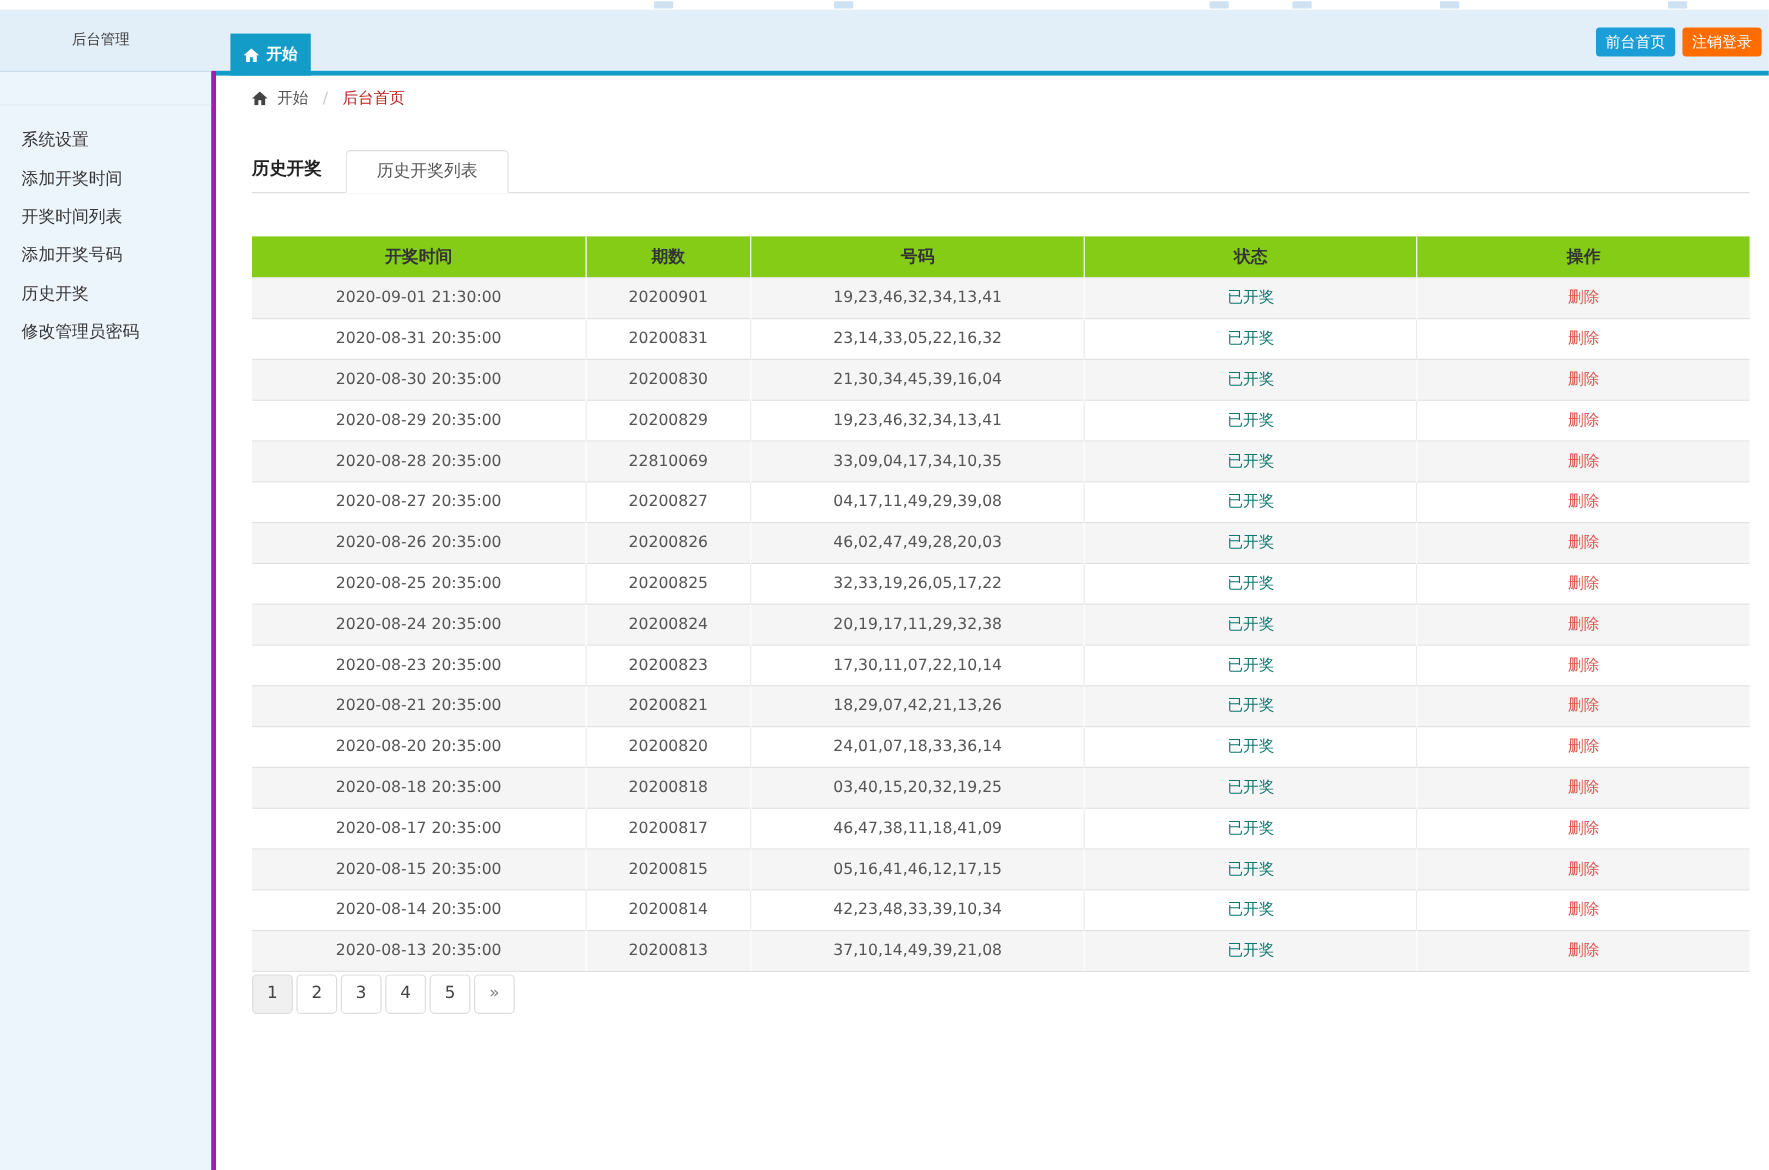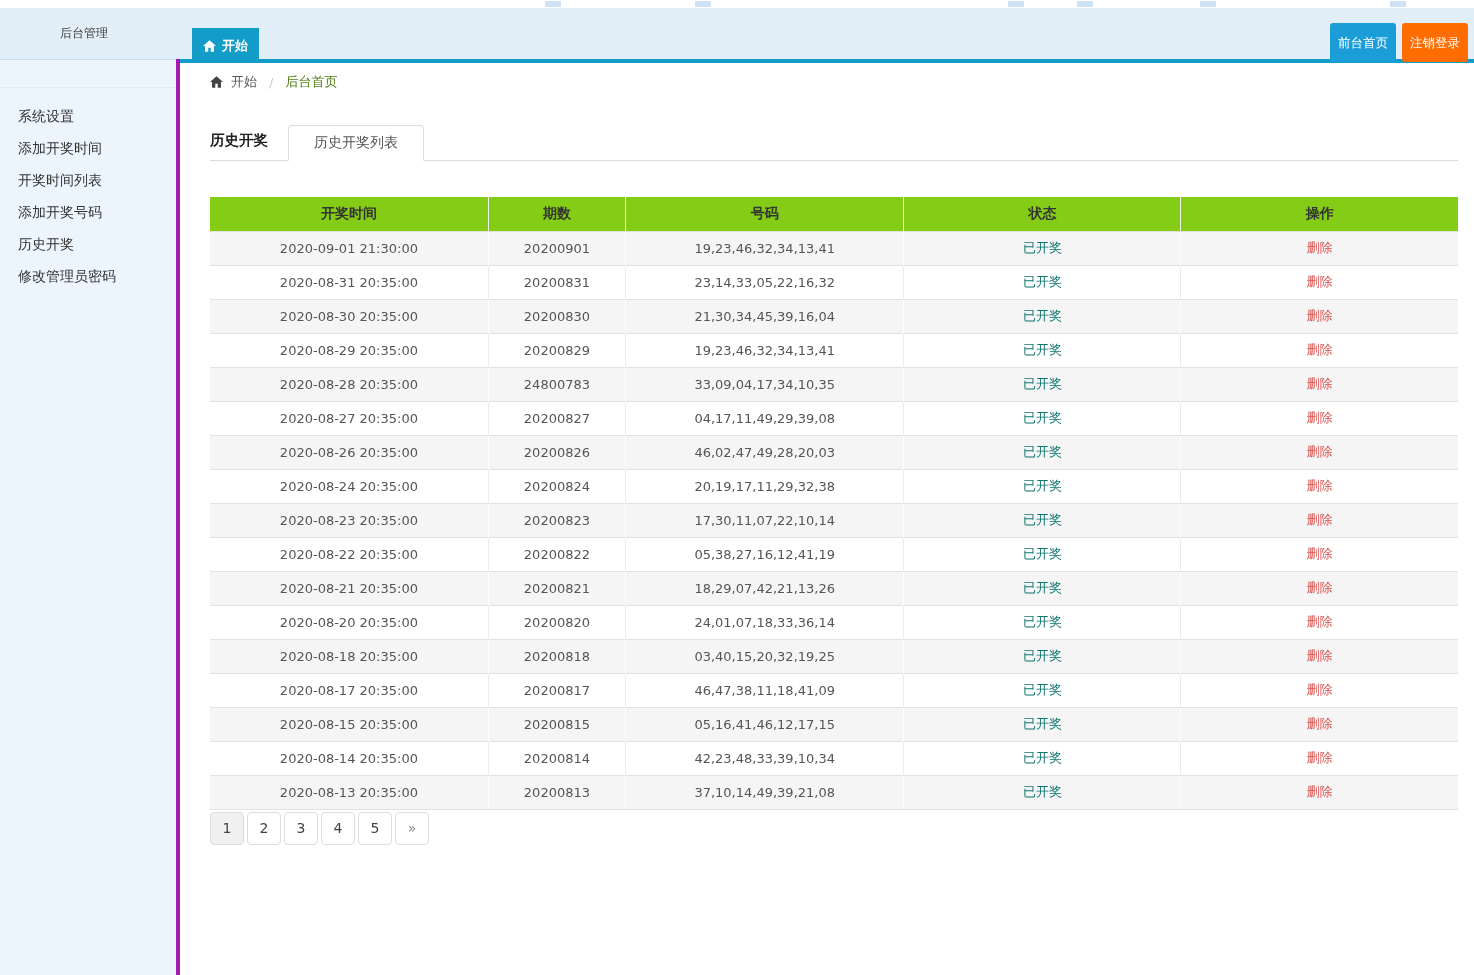--- a/index.html
+++ b/index.html
@@ -17,37 +17,37 @@
   
   .topbar { position:absolute; top:8px; left:0; right:0; height:51px; background:#e2eff9; }
   .brand { position:absolute; top:8px; left:60px; height:51px; line-height:51px; font-size:12px; color:#3c3c3c; }
   .start-tab {
     position:absolute; top:28px; left:192px; height:35px; z-index:3;
     background:#149cc8; color:#fff; font-size:13px; font-weight:bold;
     padding:0 11px; line-height:33px; display:flex; align-items:center; gap:6px;
   }
   .accent-bar { position:absolute; top:59px; left:180px; right:0; height:4px; background:#149cc8; z-index:2; }
   .top-buttons { position:absolute; top:23px; right:6px; display:flex; gap:6px; z-index:3; }
-  .btn { display:inline-block; height:39px; line-height:24px; padding:0 8px; border-radius:3px;
+  .btn { display:inline-block; height:24px; line-height:24px; padding:0 8px; border-radius:3px;
          color:#fff; font-size:12.5px; cursor:pointer; border:none; }
   .btn-blue   { background:#1b9ed8; }
   .btn-orange { background:#ff6c00; }
 
   
   .sidebar { position:absolute; top:59px; left:0; width:180px; bottom:0; background:#edf5fc; border-right:4px solid #a21caf; }
   .sidebar .section-head { height:29px; border-top:1px solid #c8dcec; border-bottom:1px solid #dfecf6; }
   .side-menu { list-style:none; padding-top:13px; }
   .side-menu li { padding:7px 10px 7px 18px; font-size:14px; color:#333; cursor:pointer; }
 
   
   .content { position:absolute; top:63px; left:181px; right:0; bottom:0; background:#fff; padding:0 16px 0 29px; }
 
   .breadcrumb { margin-top:10px; display:flex; align-items:center; gap:8px; font-size:13px; color:#555; height:18px; }
   .breadcrumb .sep { color:#ccc; padding:0 4px; }
-  .breadcrumb .current { color:#4d7c0f; }
+  .breadcrumb .current { color:#b91c1c; }
   .home-icon { display:inline-flex; }
 
   .tabs { margin-top:34px; border-bottom:1px solid #ddd; display:flex; align-items:flex-end; height:36px; }
   .tab-plain { font-size:14.5px; font-weight:bold; color:#222; padding:0 20px 10px 0; cursor:pointer; }
   .tab-active {
     font-size:14px; color:#555; background:#fff; cursor:pointer;
     border:1px solid #ddd; border-bottom:1px solid #fff; border-radius:4px 4px 0 0;
     padding:8px 25px; margin-bottom:-1px;
   }
 
@@ -177,21 +177,21 @@
   <tr>
     <td>2020-08-29 20:35:00</td>
     <td>20200829</td>
     <td>19,23,46,32,34,13,41</td>
     <td class="status">已开奖</td>
     <td><a class="del-link">删除</a></td>
   </tr>
 
   <tr>
     <td>2020-08-28 20:35:00</td>
-    <td>24800783</td>
+    <td>22810069</td>
     <td>33,09,04,17,34,10,35</td>
     <td class="status">已开奖</td>
     <td><a class="del-link">删除</a></td>
   </tr>
 
   <tr>
     <td>2020-08-27 20:35:00</td>
     <td>20200827</td>
     <td>04,17,11,49,29,39,08</td>
     <td class="status">已开奖</td>
@@ -199,44 +199,44 @@
   </tr>
 
   <tr>
     <td>2020-08-26 20:35:00</td>
     <td>20200826</td>
     <td>46,02,47,49,28,20,03</td>
     <td class="status">已开奖</td>
     <td><a class="del-link">删除</a></td>
   </tr>
 
+  <tr>
+    <td>2020-08-25 20:35:00</td>
+    <td>20200825</td>
+    <td>32,33,19,26,05,17,22</td>
+    <td class="status">已开奖</td>
+    <td><a class="del-link">删除</a></td>
+  </tr>
 
   <tr>
     <td>2020-08-24 20:35:00</td>
     <td>20200824</td>
     <td>20,19,17,11,29,32,38</td>
     <td class="status">已开奖</td>
     <td><a class="del-link">删除</a></td>
   </tr>
 
   <tr>
     <td>2020-08-23 20:35:00</td>
     <td>20200823</td>
     <td>17,30,11,07,22,10,14</td>
     <td class="status">已开奖</td>
     <td><a class="del-link">删除</a></td>
   </tr>
 
-  <tr>
-    <td>2020-08-22 20:35:00</td>
-    <td>20200822</td>
-    <td>05,38,27,16,12,41,19</td>
-    <td class="status">已开奖</td>
-    <td><a class="del-link">删除</a></td>
-  </tr>
 
   <tr>
     <td>2020-08-21 20:35:00</td>
     <td>20200821</td>
     <td>18,29,07,42,21,13,26</td>
     <td class="status">已开奖</td>
     <td><a class="del-link">删除</a></td>
   </tr>
 
   <tr>

